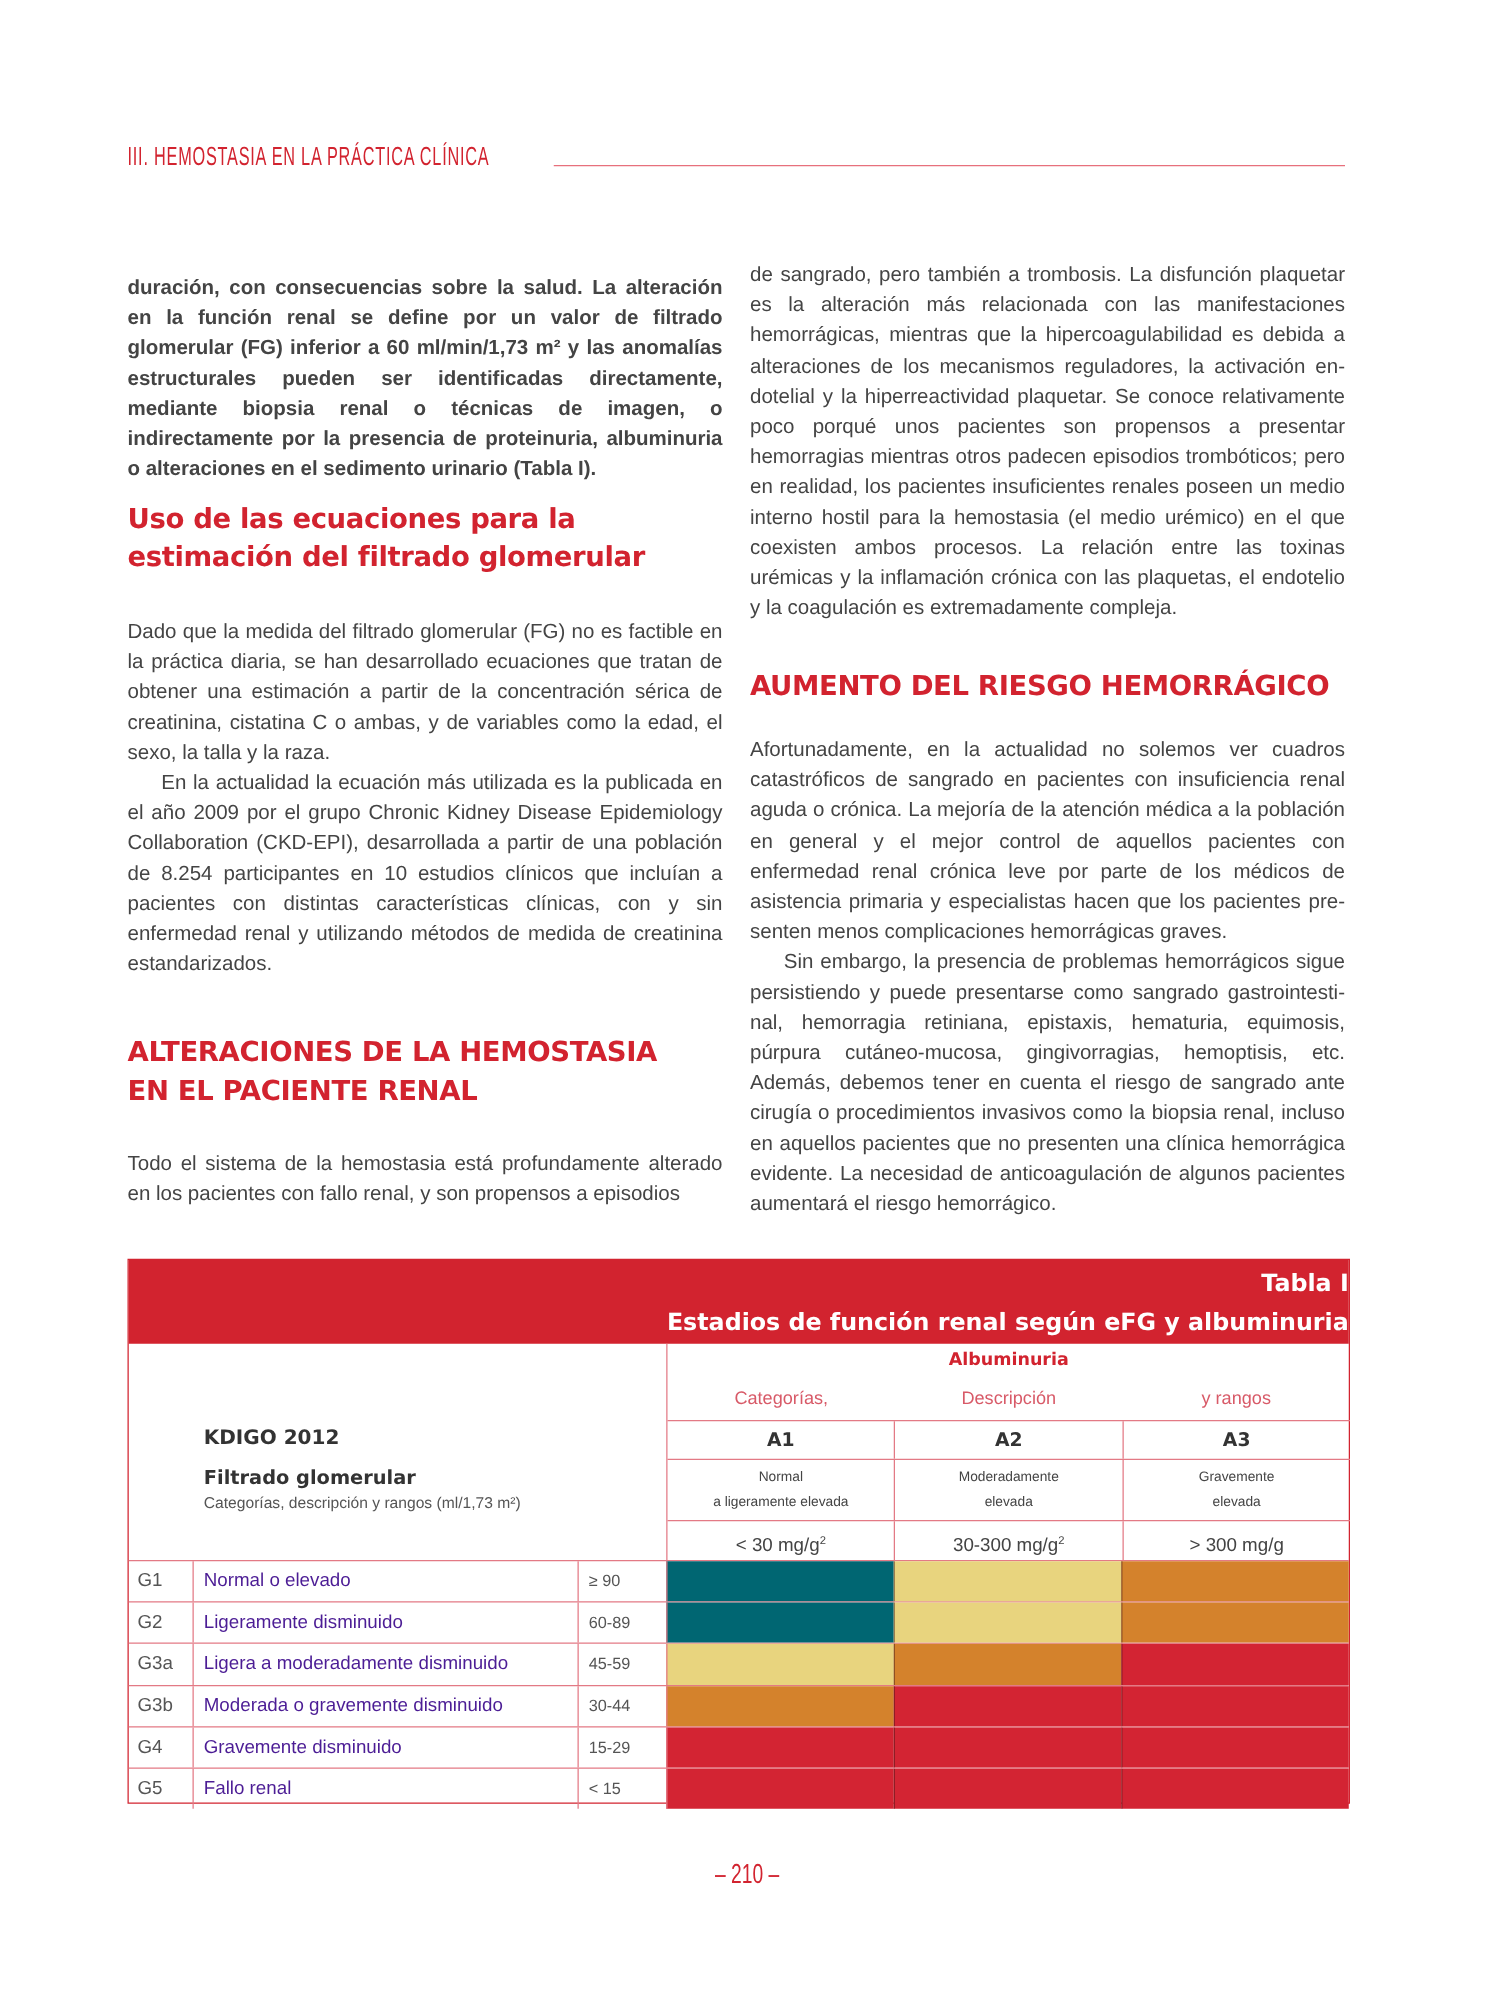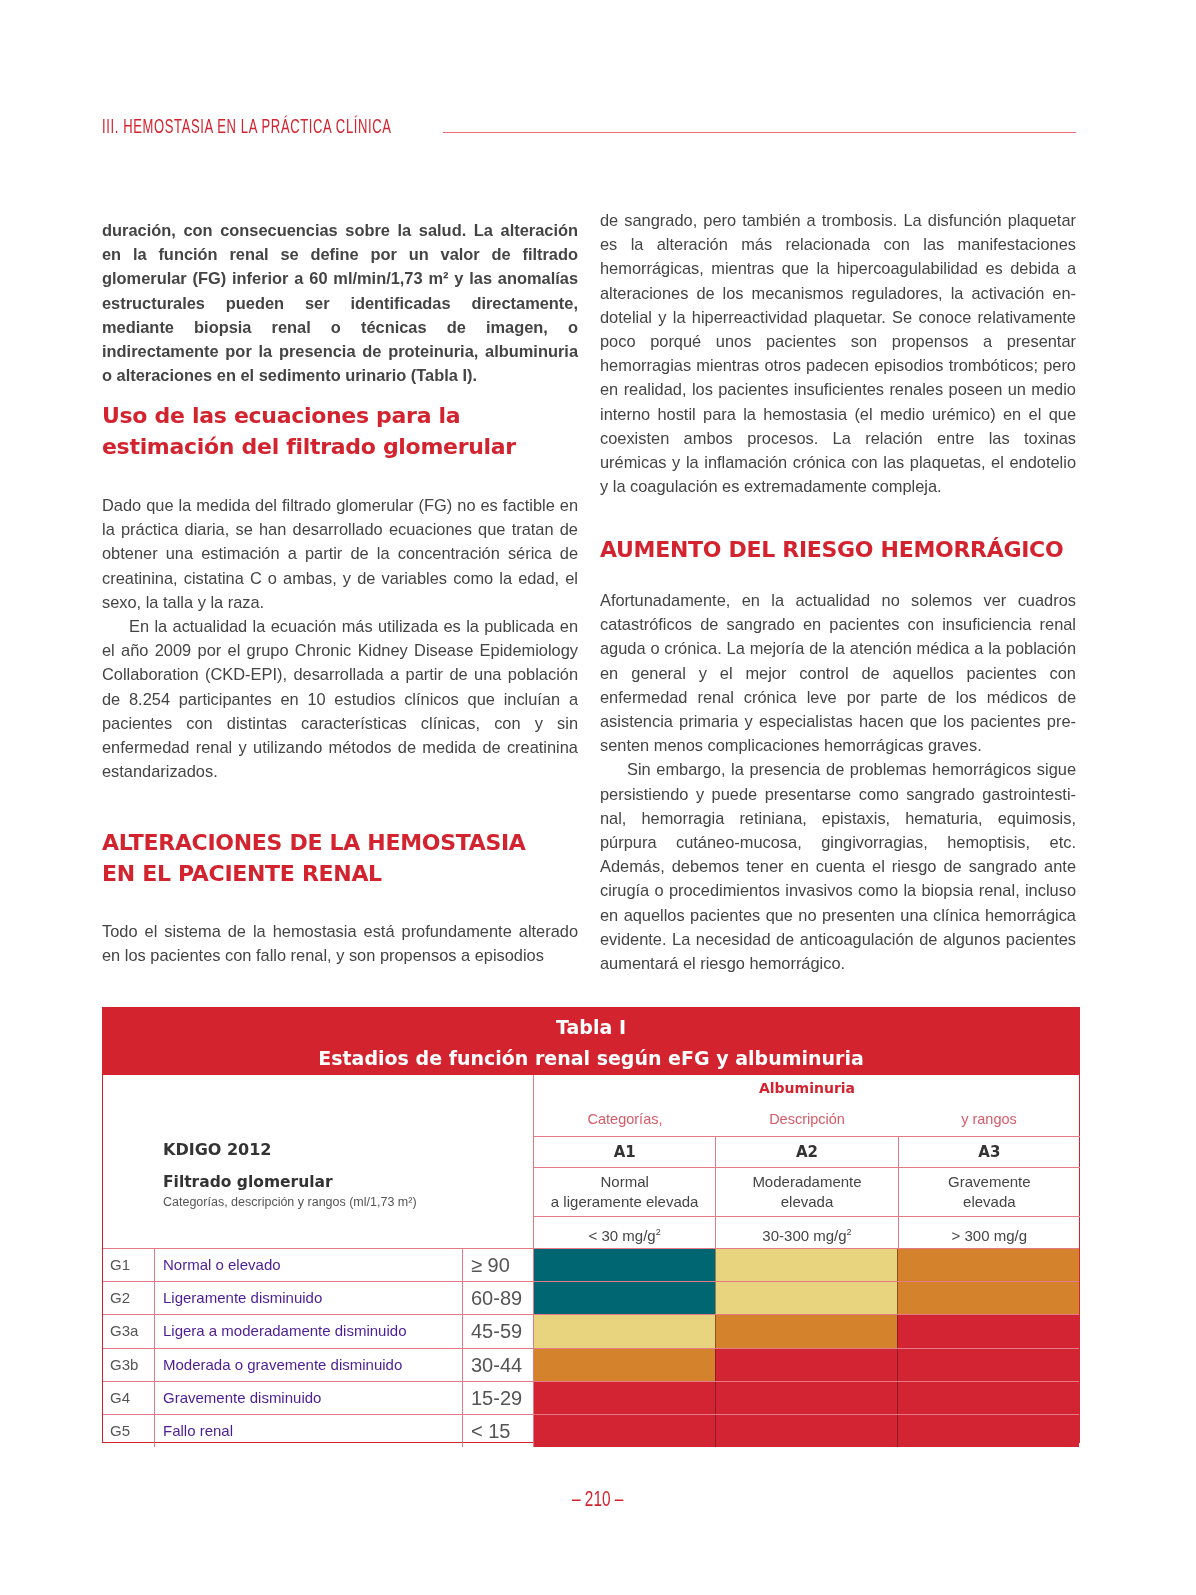--- a/index.html
+++ b/index.html
@@ -11,47 +11,47 @@
 
   .col { position:absolute; width:476px; font-family:"Liberation Sans", sans-serif; font-size:16.4px; line-height:24.2px; color:#444; text-align:justify; }
   .col p { margin:0; hyphens:manual; }
   .col p.indent { text-indent:27px; }
   .col-left { left:102px; }
   .col-right { left:600px; }
 
   .h-red { font-family:"DejaVu Sans", sans-serif; font-weight:bold; color:#d2232f; font-size:22px; line-height:31px; margin:0; text-align:left; letter-spacing:-0.3px; }
 
   .table-wrap { position:absolute; left:102px; top:1007px; width:978px; height:436px; border:1.5px solid #d2232f; box-sizing:border-box; background:#fff; }
-  .tbl-title { background:#d2232f; color:#fff; font-family:"DejaVu Sans", sans-serif; font-weight:bold; text-align:center; height:67px; }
+  .tbl-title { background:#d2232f; color:#fff; font-family:"DejaVu Sans", sans-serif; font-weight:bold; text-align:right; height:67px; }
   .tbl-title .t1 { font-size:19px; line-height:34px; padding-top:2px; }
   .tbl-title .t2 { font-size:19px; line-height:28px; }
 
   .hdr-left { position:absolute; left:0; top:67px; width:430px; height:173px; }
   .hdr-left .kdigo { position:absolute; left:60px; top:65px; font-family:"DejaVu Sans", sans-serif; font-weight:bold; font-size:16px; color:#333; }
   .hdr-left .fg { position:absolute; left:60px; top:98px; font-family:"DejaVu Sans", sans-serif; font-weight:bold; font-size:15.5px; color:#333; }
   .hdr-left .fg-sub { position:absolute; left:60px; top:120px; font-family:"Liberation Sans", sans-serif; font-size:12.5px; color:#555; }
 
   .hdr-right { position:absolute; left:430px; top:67px; width:546px; height:173px; border-left:1px solid #e37a85; }
   .alb-title { position:absolute; left:0; width:100%; top:5px; text-align:center; font-family:"DejaVu Sans", sans-serif; font-weight:bold; font-size:14px; color:#d2232f; }
   .cat-row { position:absolute; left:0; top:36px; width:100%; height:25px; display:flex; }
   .cat-row span { flex:1; text-align:center; font-family:"Liberation Sans", sans-serif; font-size:14.5px; color:#d85a68; }
   .a-grid { position:absolute; left:0; top:61px; width:100%; }
   .a-row { display:flex; border-top:1px solid #e37a85; }
   .a-row > div { flex:1; text-align:center; border-left:1px solid #e37a85; font-family:"Liberation Sans", sans-serif; color:#444; }
   .a-row > div:first-child { border-left:none; }
   .a-row.codes > div { height:30px; line-height:30px; font-weight:bold; font-family:"DejaVu Sans", sans-serif; font-size:15px; color:#333; }
-  .a-row.desc > div { height:48px; font-size:15px; line-height:20px; padding-top:4px; box-sizing:border-box; }
+  .a-row.desc > div { height:48px; font-size:11px; line-height:20px; padding-top:4px; box-sizing:border-box; }
   .a-row.ranges > div { height:31px; line-height:30px; font-size:15px; }
   .a-row.ranges sup { font-size:9px; }
 
   .g-rows { position:absolute; left:0; top:240px; width:976px; }
   .g-row { display:flex; height:32.2px; border-top:1px solid #e37a85; }
   .g-row .gc { width:52px; padding-left:7px; box-sizing:border-box; border-right:1px solid #e37a85; font-family:"Liberation Sans", sans-serif; font-size:15px; color:#555; line-height:32px; }
   .g-row .gd { width:308px; padding-left:8px; box-sizing:border-box; border-right:1px solid #e37a85; font-family:"Liberation Sans", sans-serif; font-size:15px; color:#4c1d95; line-height:32px; }
-  .g-row .gr { width:70px; padding-left:8px; box-sizing:border-box; font-family:"Liberation Sans", sans-serif; font-size:20px; color:#555; line-height:32px; }
+  .g-row .gr { width:70px; padding-left:8px; box-sizing:border-box; font-family:"Liberation Sans", sans-serif; font-size:13px; color:#555; line-height:32px; }
   .g-row .cell { flex:1; border-left:1px solid rgba(60,20,20,0.45); }
   .g-row .cell:first-of-type { border-left:none; }
 
   .page-number { position:absolute; left:0; width:1196px; top:1486px; text-align:center; font-family:"Liberation Sans", sans-serif; font-size:22px; color:#d2232f; }
   .page-number span { display:inline-block; transform:scaleX(0.7); }
 </style>
 </head>
 <body>
 
 <div class="running-header">

